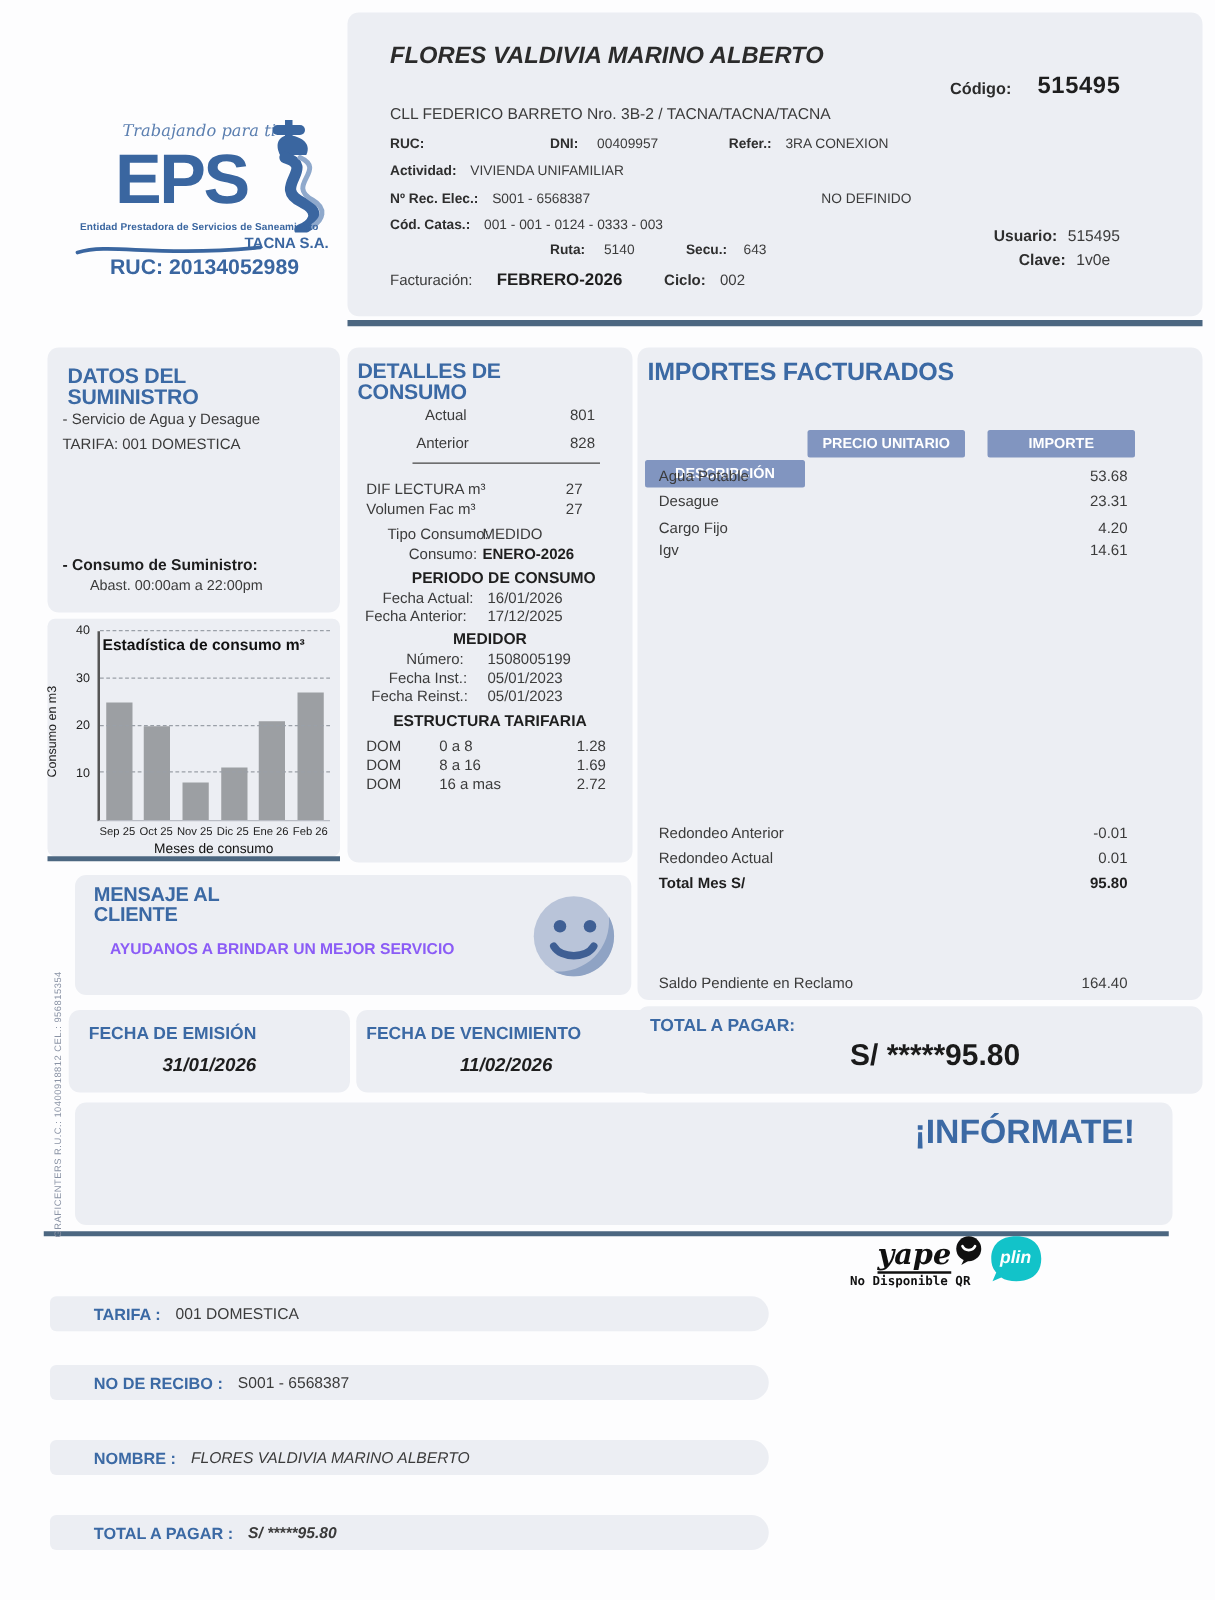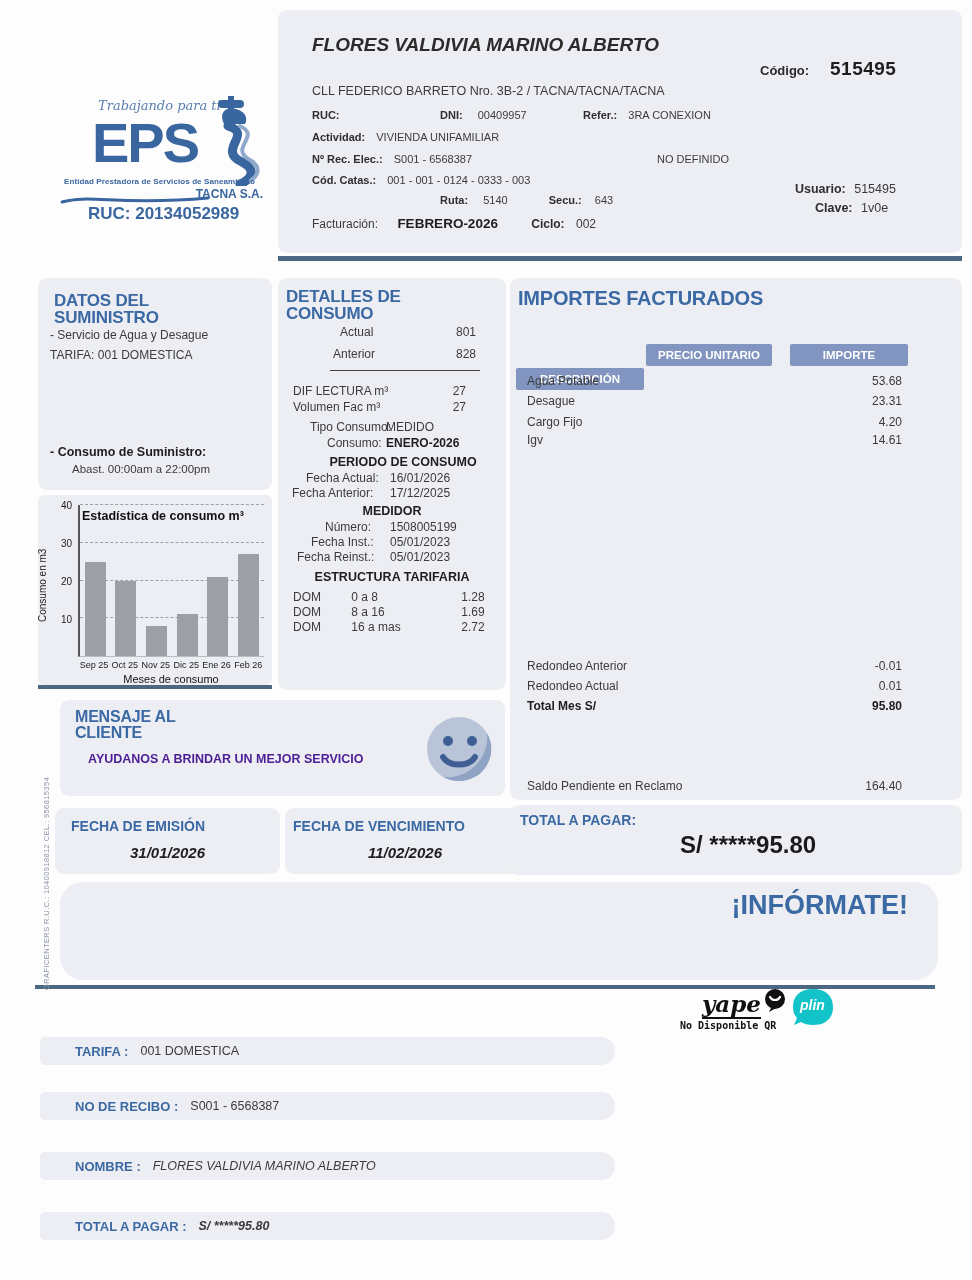--- a/index.html
+++ b/index.html
@@ -260,21 +260,21 @@
 
     <div class="abs txt12" style="left:17px; top:501px;">Saldo Pendiente en Reclamo</div>
     <div class="amt" style="left:322px; top:501px;">164.40</div>
   </div>
 
   <div class="panel" style="left:60px; top:700px; width:445px; height:96px;">
     <div class="sec-title" style="position:absolute; left:15px; top:9px; font-size:16px;">
       <div>MENSAJE AL</div>
       <div>CLIENTE</div>
     </div>
-    <div class="abs b" style="left:28px; top:52px; font-size:12.5px; color:#4c1d95;">AYUDANOS A BRINDAR UN MEJOR SERVICIO</div>
+    <div class="abs b" style="left:28px; top:52px; font-size:12.5px; color:#8b5cf6;">AYUDANOS A BRINDAR UN MEJOR SERVICIO</div>
     <svg class="abs" style="left:365px; top:15px;" width="68" height="68" viewBox="0 0 68 68">
       <circle cx="34" cy="34" r="32" fill="#b9c4d9"></circle>
       <path d="M34 66 A32 32 0 0 0 62 18 A 40 40 0 0 1 18 62 A32 32 0 0 0 34 66" fill="#8fa3c4"></path>
       <circle cx="23" cy="26" r="5" fill="#3f5f94"></circle>
       <circle cx="47" cy="26" r="5" fill="#3f5f94"></circle>
       <path d="M18 42 C24 52 44 52 50 42" stroke="#3f5f94" stroke-width="6" fill="none" stroke-linecap="round"></path>
     </svg>
   </div>
 
   <div class="panel" style="left:55px; top:808px; width:225px; height:66px;">
@@ -283,21 +283,21 @@
   </div>
   <div class="panel" style="left:285px; top:808px; width:240px; height:66px;">
     <div class="abs b" style="left:8px; top:10px; font-size:14px; color:#3b69a4;">FECHA DE VENCIMIENTO</div>
     <div class="abs b i" style="left:0; top:36px; width:100%; text-align:center; font-size:15px; color:#1e1e1e;">11/02/2026</div>
   </div>
   <div class="panel" style="left:510px; top:805px; width:452px; height:70px;">
     <div class="abs b" style="left:10px; top:7px; font-size:14px; color:#3b69a4;">TOTAL A PAGAR:</div>
     <div class="abs b" style="left:170px; top:26px; font-size:24px; color:#1a1a1a;">S/ *****95.80</div>
   </div>
 
-  <div class="panel" style="left:60px; top:882px; width:878px; height:98px;border-radius:23px;">
+  <div class="panel" style="left:60px; top:882px; width:878px; height:98px;">
     <div class="abs b" style="right:30px; top:8px; font-size:27px; color:#3b69a4;">¡INFÓRMATE!</div>
   </div>
   <div class="darkbar" style="left:35px; top:985px; width:900px; height:4px;"></div>
 
   <div class="abs" style="left:680px; top:988px; width:180px; height:46px;">
     <span class="abs b i script" style="left:22px; top:2px; font-size:23px; color:#101010; border-bottom:2px solid #101010;">yape</span>
     <svg class="abs" style="left:83px; top:0px;" width="24" height="24" viewBox="0 0 24 24">
       <circle cx="12" cy="11" r="10" fill="#101010"></circle>
       <path d="M8 20 L6 24 L13 20 Z" fill="#101010"></path>
       <path d="M7 9 C9 13 15 13 17 9" stroke="#fff" stroke-width="2.2" fill="none" stroke-linecap="round"></path>

